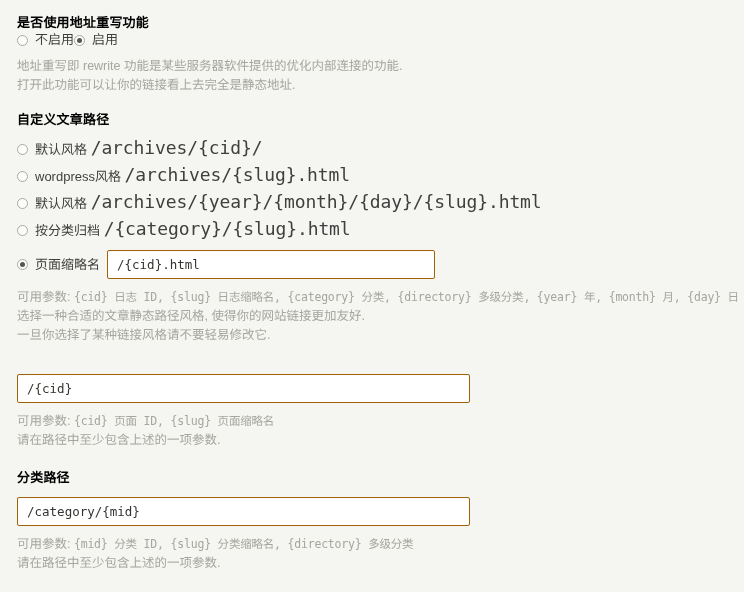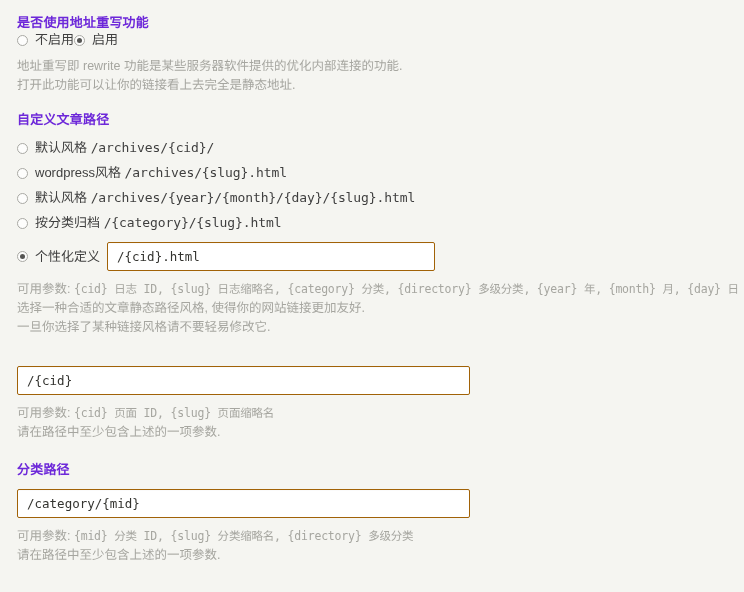--- a/index.html
+++ b/index.html
@@ -21,21 +21,21 @@
     width: 744px;
     height: 592px;
     box-sizing: border-box;
     padding: 14px 0 0 17px;
   }
 
   
   .section-title {
     font-size: 13px;
     font-weight: bold;
-    color: #6d28d9;
+    color: #000000;
     margin: 0;
     line-height: 18px;
     letter-spacing: 0.2px;
   }
 
   
   .radio-row {
     display: flex;
     align-items: center;
   }
@@ -74,21 +74,21 @@
     background: #555553;
   }
   .radio-label {
     font-size: 13px;
     color: #3f3f3f;
     line-height: 16px;
     white-space: nowrap;
   }
   .radio-label .mono {
     font-family: "DejaVu Sans Mono", "Liberation Mono", monospace;
-    font-size: 13px;
+    font-size: 18px;
     color: #3f3f3f;
     letter-spacing: -0.1px;
   }
 
   
   .desc {
     color: #a6a6a0;
     font-size: 12.5px;
     line-height: 19px;
     margin: 0;
@@ -174,21 +174,21 @@
 
     <label class="radio-opt">
       <span class="radio"></span>
       <span class="radio-label"><span>按分类归档</span> <span class="mono">/{category}/{slug}.html</span></span>
     </label>
   </div>
 
   <div class="custom-row">
     <label class="radio-opt" style="margin-right:0">
       <span class="radio checked"></span>
-      <span class="radio-label">个性化定义</span>
+      <span class="radio-label">页面缩略名</span>
     </label>
     <div class="text-input inline" placeholder="">/{cid}.html</div>
   </div>
 
   <div class="desc-block">
     <p class="desc"><span>可用参数: </span><span class="mono">{cid} 日志 ID, {slug} 日志缩略名, {category} 分类, {directory} 多级分类, {year} 年, {month} 月, {day} 日</span></p>
     <p class="desc">选择一种合适的文章静态路径风格, 使得你的网站链接更加友好.</p>
     <p class="desc">一旦你选择了某种链接风格请不要轻易修改它.</p>
   </div>
 

